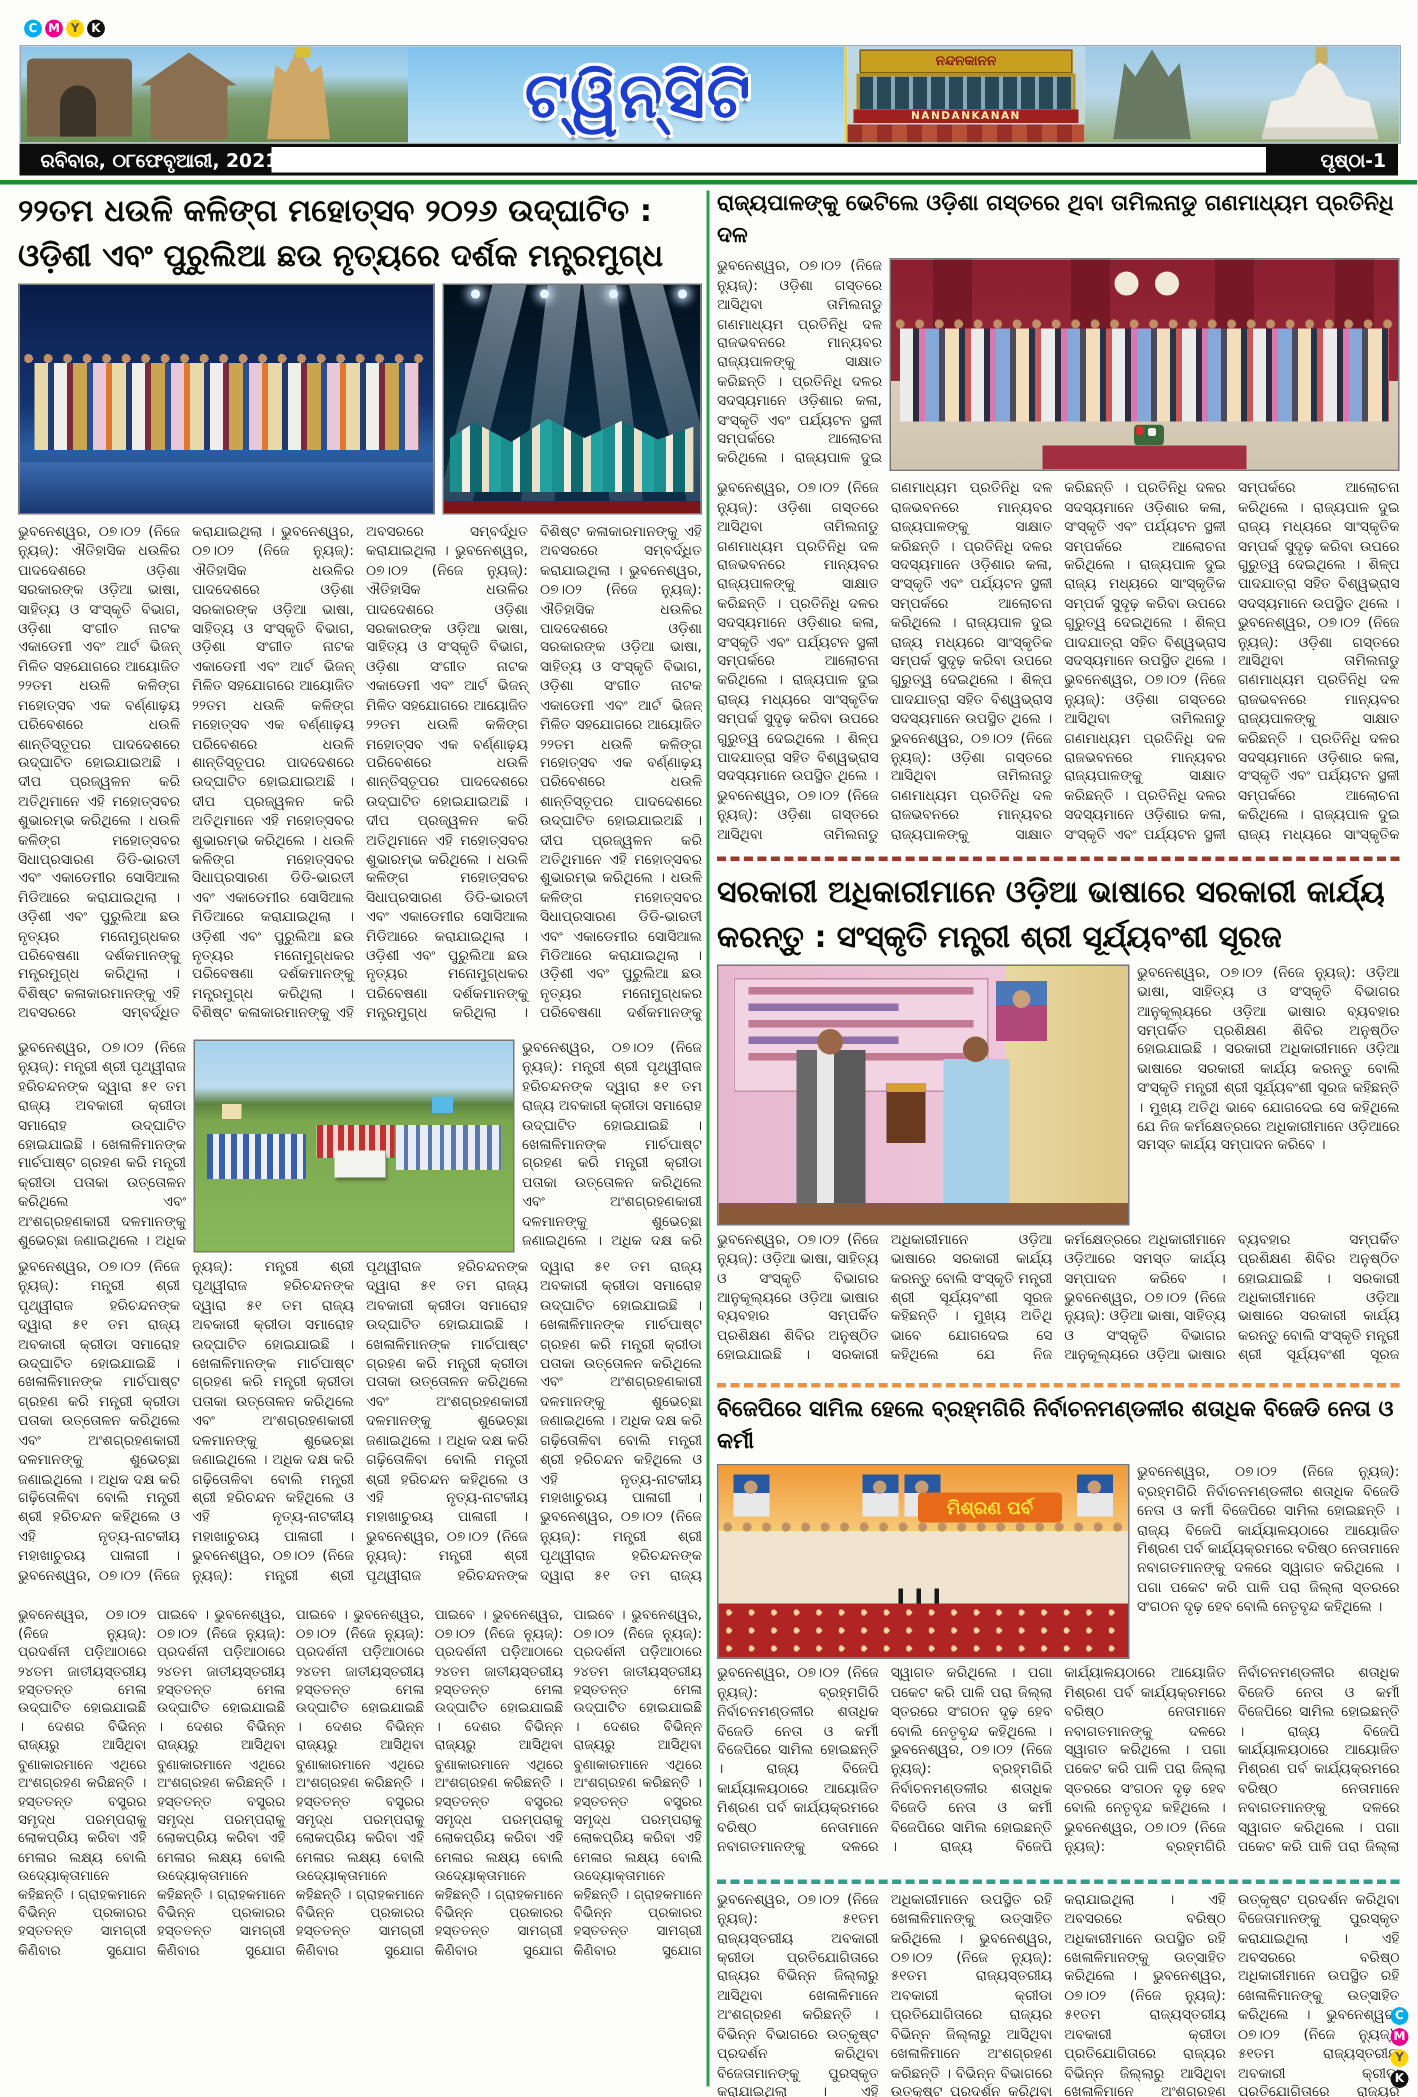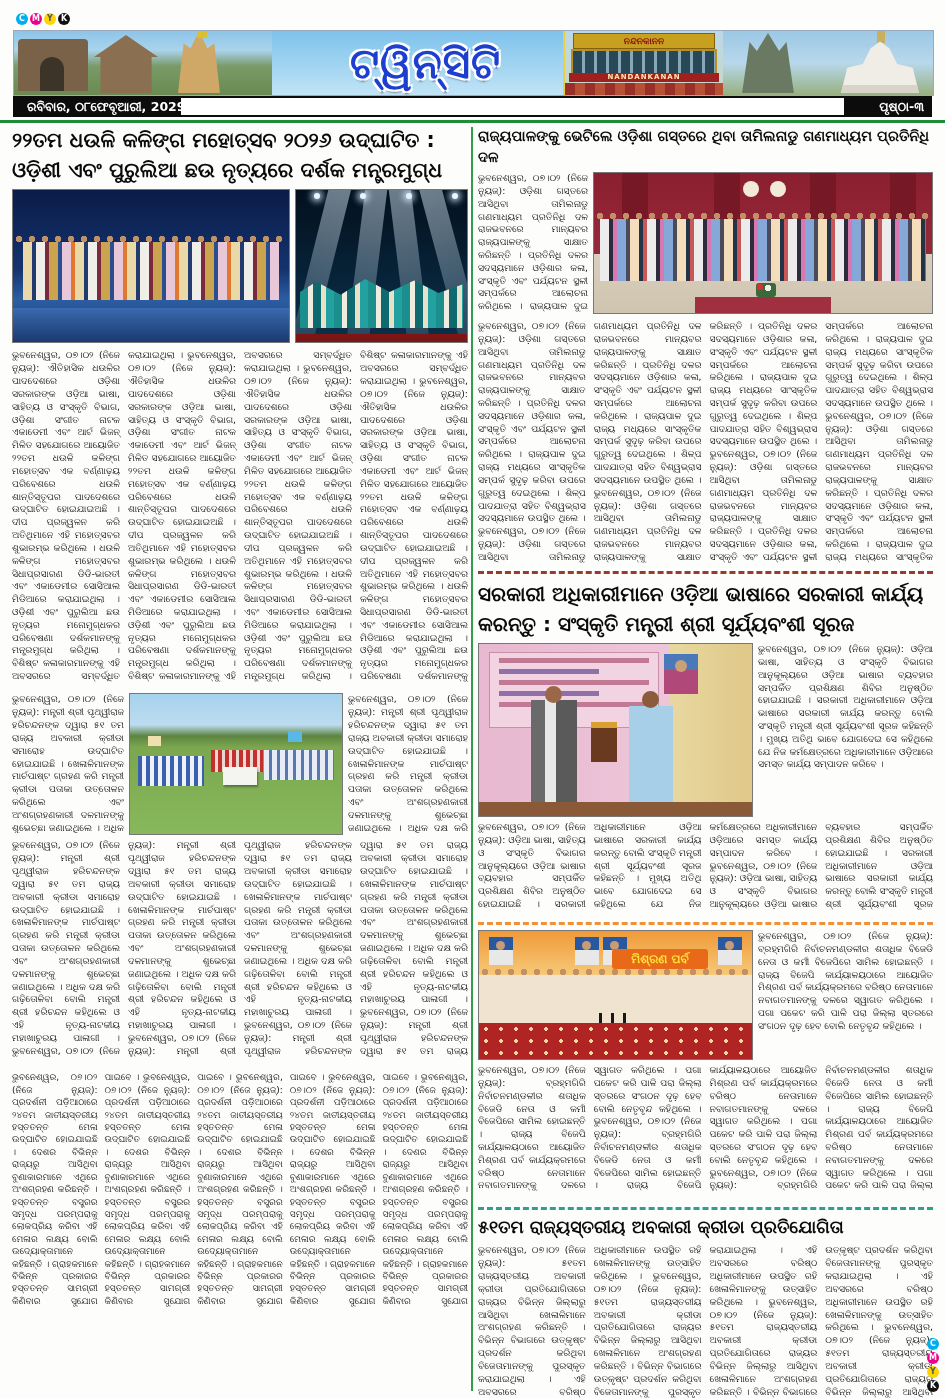--- a/index.html
+++ b/index.html
@@ -168,22 +168,22 @@
     </div>
     <div class="mh-right">
       <div class="lingaraj"></div>
       <div class="spire"></div>
       <div class="stupa"></div>
     </div>
   </div>
 
   <div id="datebar">
     <div class="white-gap"></div>
-    <span class="date-text">ରବିବାର, ୦୮ଫେବୃଆରୀ, 2029</span>
-    <span class="page-text">ପୃଷ୍ଠା-୩</span>
+    <span class="date-text">ରବିବାର, ୦୮ଫେବୃଆରୀ, 2021</span>
+    <span class="page-text">ପୃଷ୍ଠା-1</span>
   </div>
   <div id="green-rule"></div>
   <div id="col-divider"></div>
 
   <div id="left-col">
 
     <div class="headline h-xl">୨୨ତମ ଧଉଳି କଳିଙ୍ଗ ମହୋତ୍ସବ ୨୦୨୬ ଉଦ୍‌ଘାଟିତ : ଓଡ଼ିଶୀ ଏବଂ ପୁରୁଲିଆ ଛଉ ନୃତ୍ୟରେ ଦର୍ଶକ ମନ୍ତ୍ରମୁଗ୍ଧ</div>
 
     <div class="flexrow mt4">
       <div class="photo ph-stage">
@@ -268,20 +268,21 @@
         <div class="man2"></div>
         <div class="table"></div>
       </div>
       <div class="side-col" style="flex:1;height:172px;">ଭୁବନେଶ୍ୱର, ୦୭।୦୨ (ନିଜେ ନ୍ୟୁଜ୍): ଓଡ଼ିଆ ଭାଷା, ସାହିତ୍ୟ ଓ ସଂସ୍କୃତି ବିଭାଗର ଆନୁକୂଲ୍ୟରେ ଓଡ଼ିଆ ଭାଷାର ବ୍ୟବହାର ସମ୍ପର୍କିତ ପ୍ରଶିକ୍ଷଣ ଶିବିର ଅନୁଷ୍ଠିତ ହୋଇଯାଇଛି । ସରକାରୀ ଅଧିକାରୀମାନେ ଓଡ଼ିଆ ଭାଷାରେ ସରକାରୀ କାର୍ଯ୍ୟ କରନ୍ତୁ ବୋଲି ସଂସ୍କୃତି ମନ୍ତ୍ରୀ ଶ୍ରୀ ସୂର୍ଯ୍ୟବଂଶୀ ସୂରଜ କହିଛନ୍ତି । ମୁଖ୍ୟ ଅତିଥି ଭାବେ ଯୋଗଦେଇ ସେ କହିଥିଲେ ଯେ ନିଜ କର୍ମକ୍ଷେତ୍ରରେ ଅଧିକାରୀମାନେ ଓଡ଼ିଆରେ ସମସ୍ତ କାର୍ଯ୍ୟ ସମ୍ପାଦନ କରିବେ ।</div>
     </div>
 
     <div class="body-text cols4 mt4" style="height:96px;">ଭୁବନେଶ୍ୱର, ୦୭।୦୨ (ନିଜେ ନ୍ୟୁଜ୍): ଓଡ଼ିଆ ଭାଷା, ସାହିତ୍ୟ ଓ ସଂସ୍କୃତି ବିଭାଗର ଆନୁକୂଲ୍ୟରେ ଓଡ଼ିଆ ଭାଷାର ବ୍ୟବହାର ସମ୍ପର୍କିତ ପ୍ରଶିକ୍ଷଣ ଶିବିର ଅନୁଷ୍ଠିତ ହୋଇଯାଇଛି । ସରକାରୀ ଅଧିକାରୀମାନେ ଓଡ଼ିଆ ଭାଷାରେ ସରକାରୀ କାର୍ଯ୍ୟ କରନ୍ତୁ ବୋଲି ସଂସ୍କୃତି ମନ୍ତ୍ରୀ ଶ୍ରୀ ସୂର୍ଯ୍ୟବଂଶୀ ସୂରଜ କହିଛନ୍ତି । ମୁଖ୍ୟ ଅତିଥି ଭାବେ ଯୋଗଦେଇ ସେ କହିଥିଲେ ଯେ ନିଜ କର୍ମକ୍ଷେତ୍ରରେ ଅଧିକାରୀମାନେ ଓଡ଼ିଆରେ ସମସ୍ତ କାର୍ଯ୍ୟ ସମ୍ପାଦନ କରିବେ । ଭୁବନେଶ୍ୱର, ୦୭।୦୨ (ନିଜେ ନ୍ୟୁଜ୍): ଓଡ଼ିଆ ଭାଷା, ସାହିତ୍ୟ ଓ ସଂସ୍କୃତି ବିଭାଗର ଆନୁକୂଲ୍ୟରେ ଓଡ଼ିଆ ଭାଷାର ବ୍ୟବହାର ସମ୍ପର୍କିତ ପ୍ରଶିକ୍ଷଣ ଶିବିର ଅନୁଷ୍ଠିତ ହୋଇଯାଇଛି । ସରକାରୀ ଅଧିକାରୀମାନେ ଓଡ଼ିଆ ଭାଷାରେ ସରକାରୀ କାର୍ଯ୍ୟ କରନ୍ତୁ ବୋଲି ସଂସ୍କୃତି ମନ୍ତ୍ରୀ ଶ୍ରୀ ସୂର୍ଯ୍ୟବଂଶୀ ସୂରଜ କହିଛନ୍ତି । ମୁଖ୍ୟ ଅତିଥି ଭାବେ ଯୋଗଦେଇ ସେ କହିଥିଲେ ଯେ ନିଜ କର୍ମକ୍ଷେତ୍ରରେ ଅଧିକାରୀମାନେ ଓଡ଼ିଆରେ ସମସ୍ତ କାର୍ଯ୍ୟ ସମ୍ପାଦନ କରିବେ । ଭୁବନେଶ୍ୱର, ୦୭।୦୨ (ନିଜେ ନ୍ୟୁଜ୍): ଓଡ଼ିଆ ଭାଷା, ସାହିତ୍ୟ ଓ ସଂସ୍କୃତି ବିଭାଗର ଆନୁକୂଲ୍ୟରେ ଓଡ଼ିଆ ଭାଷାର ବ୍ୟବହାର ସମ୍ପର୍କିତ ପ୍ରଶିକ୍ଷଣ ଶିବିର ଅନୁଷ୍ଠିତ ହୋଇଯାଇଛି । ସରକାରୀ ଅଧିକାରୀମାନେ ଓଡ଼ିଆ ଭାଷାରେ ସରକାରୀ କାର୍ଯ୍ୟ କରନ୍ତୁ ବୋଲି ସଂସ୍କୃତି ମନ୍ତ୍ରୀ ଶ୍ରୀ ସୂର୍ଯ୍ୟବଂଶୀ ସୂରଜ କହିଛନ୍ତି । ମୁଖ୍ୟ ଅତିଥି ଭାବେ ଯୋଗଦେଇ ସେ କହିଥିଲେ ଯେ ନିଜ କର୍ମକ୍ଷେତ୍ରରେ ଅଧିକାରୀମାନେ ଓଡ଼ିଆରେ ସମସ୍ତ କାର୍ଯ୍ୟ ସମ୍ପାଦନ କରିବେ ।</div>
 
     <div class="sep orange"></div>
 
+    <div class="headline h-md">ବିଜେପିରେ ସାମିଲ ହେଲେ ବ୍ରହ୍ମଗିରି ନିର୍ବାଚନମଣ୍ଡଳୀର ଶତାଧିକ ବିଜେଡି ନେତା ଓ କର୍ମୀ</div>
 
     <div class="flexrow mt4">
       <div class="photo ph-bjp">
         <div class="face" style="left:10px"></div>
         <div class="face" style="left:96px"></div>
         <div class="face" style="left:124px"></div>
         <div class="face" style="right:10px"></div>
         <div class="mix-label">ମିଶ୍ରଣ ପର୍ବ</div>
         <div class="heads" style="top:36px;"></div>
         <div class="people"></div>
@@ -290,21 +291,20 @@
         <div class="mic" style="left:144px"></div>
         <div class="table"></div>
       </div>
       <div class="side-col" style="flex:1;height:128px;">ଭୁବନେଶ୍ୱର, ୦୭।୦୨ (ନିଜେ ନ୍ୟୁଜ୍): ବ୍ରହ୍ମଗିରି ନିର୍ବାଚନମଣ୍ଡଳୀର ଶତାଧିକ ବିଜେଡି ନେତା ଓ କର୍ମୀ ବିଜେପିରେ ସାମିଲ ହୋଇଛନ୍ତି । ରାଜ୍ୟ ବିଜେପି କାର୍ଯ୍ୟାଳୟଠାରେ ଆୟୋଜିତ ମିଶ୍ରଣ ପର୍ବ କାର୍ଯ୍ୟକ୍ରମରେ ବରିଷ୍ଠ ନେତାମାନେ ନବାଗତମାନଙ୍କୁ ଦଳରେ ସ୍ୱାଗତ କରିଥିଲେ । ପଗା ପକେଟ କରି ପାଳି ପରା ଜିଲ୍ଲା ସ୍ତରରେ ସଂଗଠନ ଦୃଢ଼ ହେବ ବୋଲି ନେତୃବୃନ୍ଦ କହିଥିଲେ ।</div>
     </div>
 
     <div class="body-text cols4 mt4" style="height:138px;">ଭୁବନେଶ୍ୱର, ୦୭।୦୨ (ନିଜେ ନ୍ୟୁଜ୍): ବ୍ରହ୍ମଗିରି ନିର୍ବାଚନମଣ୍ଡଳୀର ଶତାଧିକ ବିଜେଡି ନେତା ଓ କର୍ମୀ ବିଜେପିରେ ସାମିଲ ହୋଇଛନ୍ତି । ରାଜ୍ୟ ବିଜେପି କାର୍ଯ୍ୟାଳୟଠାରେ ଆୟୋଜିତ ମିଶ୍ରଣ ପର୍ବ କାର୍ଯ୍ୟକ୍ରମରେ ବରିଷ୍ଠ ନେତାମାନେ ନବାଗତମାନଙ୍କୁ ଦଳରେ ସ୍ୱାଗତ କରିଥିଲେ । ପଗା ପକେଟ କରି ପାଳି ପରା ଜିଲ୍ଲା ସ୍ତରରେ ସଂଗଠନ ଦୃଢ଼ ହେବ ବୋଲି ନେତୃବୃନ୍ଦ କହିଥିଲେ । ଭୁବନେଶ୍ୱର, ୦୭।୦୨ (ନିଜେ ନ୍ୟୁଜ୍): ବ୍ରହ୍ମଗିରି ନିର୍ବାଚନମଣ୍ଡଳୀର ଶତାଧିକ ବିଜେଡି ନେତା ଓ କର୍ମୀ ବିଜେପିରେ ସାମିଲ ହୋଇଛନ୍ତି । ରାଜ୍ୟ ବିଜେପି କାର୍ଯ୍ୟାଳୟଠାରେ ଆୟୋଜିତ ମିଶ୍ରଣ ପର୍ବ କାର୍ଯ୍ୟକ୍ରମରେ ବରିଷ୍ଠ ନେତାମାନେ ନବାଗତମାନଙ୍କୁ ଦଳରେ ସ୍ୱାଗତ କରିଥିଲେ । ପଗା ପକେଟ କରି ପାଳି ପରା ଜିଲ୍ଲା ସ୍ତରରେ ସଂଗଠନ ଦୃଢ଼ ହେବ ବୋଲି ନେତୃବୃନ୍ଦ କହିଥିଲେ । ଭୁବନେଶ୍ୱର, ୦୭।୦୨ (ନିଜେ ନ୍ୟୁଜ୍): ବ୍ରହ୍ମଗିରି ନିର୍ବାଚନମଣ୍ଡଳୀର ଶତାଧିକ ବିଜେଡି ନେତା ଓ କର୍ମୀ ବିଜେପିରେ ସାମିଲ ହୋଇଛନ୍ତି । ରାଜ୍ୟ ବିଜେପି କାର୍ଯ୍ୟାଳୟଠାରେ ଆୟୋଜିତ ମିଶ୍ରଣ ପର୍ବ କାର୍ଯ୍ୟକ୍ରମରେ ବରିଷ୍ଠ ନେତାମାନେ ନବାଗତମାନଙ୍କୁ ଦଳରେ ସ୍ୱାଗତ କରିଥିଲେ । ପଗା ପକେଟ କରି ପାଳି ପରା ଜିଲ୍ଲା ସ୍ତରରେ ସଂଗଠନ ଦୃଢ଼ ହେବ ବୋଲି ନେତୃବୃନ୍ଦ କହିଥିଲେ । ଭୁବନେଶ୍ୱର, ୦୭।୦୨ (ନିଜେ ନ୍ୟୁଜ୍): ବ୍ରହ୍ମଗିରି ନିର୍ବାଚନମଣ୍ଡଳୀର ଶତାଧିକ ବିଜେଡି ନେତା ଓ କର୍ମୀ ବିଜେପିରେ ସାମିଲ ହୋଇଛନ୍ତି । ରାଜ୍ୟ ବିଜେପି କାର୍ଯ୍ୟାଳୟଠାରେ ଆୟୋଜିତ ମିଶ୍ରଣ ପର୍ବ କାର୍ଯ୍ୟକ୍ରମରେ ବରିଷ୍ଠ ନେତାମାନେ ନବାଗତମାନଙ୍କୁ ଦଳରେ ସ୍ୱାଗତ କରିଥିଲେ । ପଗା ପକେଟ କରି ପାଳି ପରା ଜିଲ୍ଲା ସ୍ତରରେ ସଂଗଠନ ଦୃଢ଼ ହେବ ବୋଲି ନେତୃବୃନ୍ଦ କହିଥିଲେ ।</div>
 
     <div class="sep teal"></div>
 
-    <div class="headline" style="font-size:17.5px;">୫୧ତମ ରାଜ୍ୟସ୍ତରୀୟ ଅବକାରୀ କ୍ରୀଡା ପ୍ରତିଯୋଗିତା</div>
 
     <div class="body-text cols4 mt4" style="height:158px;">ଭୁବନେଶ୍ୱର, ୦୭।୦୨ (ନିଜେ ନ୍ୟୁଜ୍): ୫୧ତମ ରାଜ୍ୟସ୍ତରୀୟ ଅବକାରୀ କ୍ରୀଡା ପ୍ରତିଯୋଗିତାରେ ରାଜ୍ୟର ବିଭିନ୍ନ ଜିଲ୍ଲାରୁ ଆସିଥିବା ଖେଳାଳିମାନେ ଅଂଶଗ୍ରହଣ କରିଛନ୍ତି । ବିଭିନ୍ନ ବିଭାଗରେ ଉତ୍କୃଷ୍ଟ ପ୍ରଦର୍ଶନ କରିଥିବା ବିଜେତାମାନଙ୍କୁ ପୁରସ୍କୃତ କରାଯାଇଥିଲା । ଏହି ଅବସରରେ ବରିଷ୍ଠ ଅଧିକାରୀମାନେ ଉପସ୍ଥିତ ରହି ଖେଳାଳିମାନଙ୍କୁ ଉତ୍ସାହିତ କରିଥିଲେ । ଭୁବନେଶ୍ୱର, ୦୭।୦୨ (ନିଜେ ନ୍ୟୁଜ୍): ୫୧ତମ ରାଜ୍ୟସ୍ତରୀୟ ଅବକାରୀ କ୍ରୀଡା ପ୍ରତିଯୋଗିତାରେ ରାଜ୍ୟର ବିଭିନ୍ନ ଜିଲ୍ଲାରୁ ଆସିଥିବା ଖେଳାଳିମାନେ ଅଂଶଗ୍ରହଣ କରିଛନ୍ତି । ବିଭିନ୍ନ ବିଭାଗରେ ଉତ୍କୃଷ୍ଟ ପ୍ରଦର୍ଶନ କରିଥିବା ବିଜେତାମାନଙ୍କୁ ପୁରସ୍କୃତ କରାଯାଇଥିଲା । ଏହି ଅବସରରେ ବରିଷ୍ଠ ଅଧିକାରୀମାନେ ଉପସ୍ଥିତ ରହି ଖେଳାଳିମାନଙ୍କୁ ଉତ୍ସାହିତ କରିଥିଲେ । ଭୁବନେଶ୍ୱର, ୦୭।୦୨ (ନିଜେ ନ୍ୟୁଜ୍): ୫୧ତମ ରାଜ୍ୟସ୍ତରୀୟ ଅବକାରୀ କ୍ରୀଡା ପ୍ରତିଯୋଗିତାରେ ରାଜ୍ୟର ବିଭିନ୍ନ ଜିଲ୍ଲାରୁ ଆସିଥିବା ଖେଳାଳିମାନେ ଅଂଶଗ୍ରହଣ କରିଛନ୍ତି । ବିଭିନ୍ନ ବିଭାଗରେ ଉତ୍କୃଷ୍ଟ ପ୍ରଦର୍ଶନ କରିଥିବା ବିଜେତାମାନଙ୍କୁ ପୁରସ୍କୃତ କରାଯାଇଥିଲା । ଏହି ଅବସରରେ ବରିଷ୍ଠ ଅଧିକାରୀମାନେ ଉପସ୍ଥିତ ରହି ଖେଳାଳିମାନଙ୍କୁ ଉତ୍ସାହିତ କରିଥିଲେ । ଭୁବନେଶ୍ୱର, ୦୭।୦୨ (ନିଜେ ନ୍ୟୁଜ୍): ୫୧ତମ ରାଜ୍ୟସ୍ତରୀୟ ଅବକାରୀ କ୍ରୀଡା ପ୍ରତିଯୋଗିତାରେ ରାଜ୍ୟର ବିଭିନ୍ନ ଜିଲ୍ଲାରୁ ଆସିଥିବା ଖେଳାଳିମାନେ ଅଂଶଗ୍ରହଣ କରିଛନ୍ତି । ବିଭିନ୍ନ ବିଭାଗରେ ଉତ୍କୃଷ୍ଟ ପ୍ରଦର୍ଶନ କରିଥିବା ବିଜେତାମାନଙ୍କୁ ପୁରସ୍କୃତ କରାଯାଇଥିଲା । ଏହି ଅବସରରେ ବରିଷ୍ଠ ଅଧିକାରୀମାନେ ଉପସ୍ଥିତ ରହି ଖେଳାଳିମାନଙ୍କୁ ଉତ୍ସାହିତ କରିଥିଲେ ।</div>
   </div>
 
   <div class="cmyk bottom">
     <span class="dot c-c">C</span>
     <span class="dot c-m">M</span>
     <span class="dot c-y">Y</span>
     <span class="dot c-k">K</span>
   </div>

